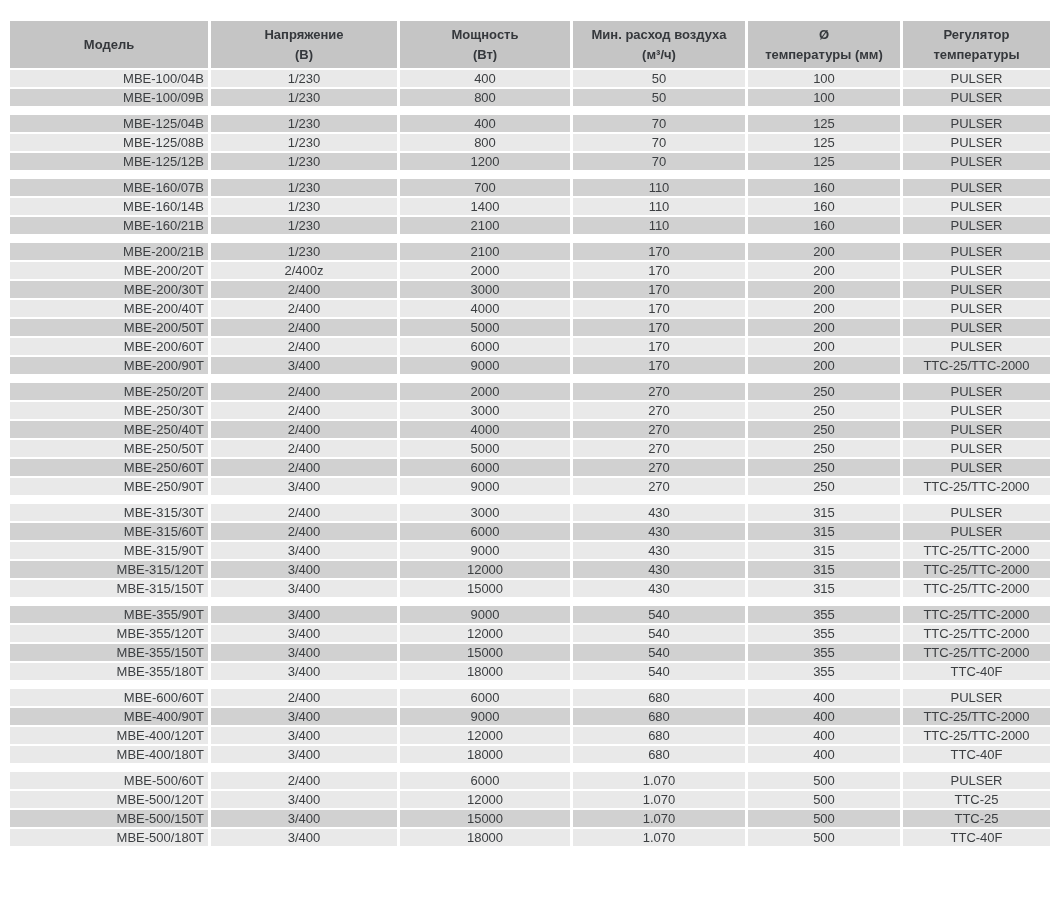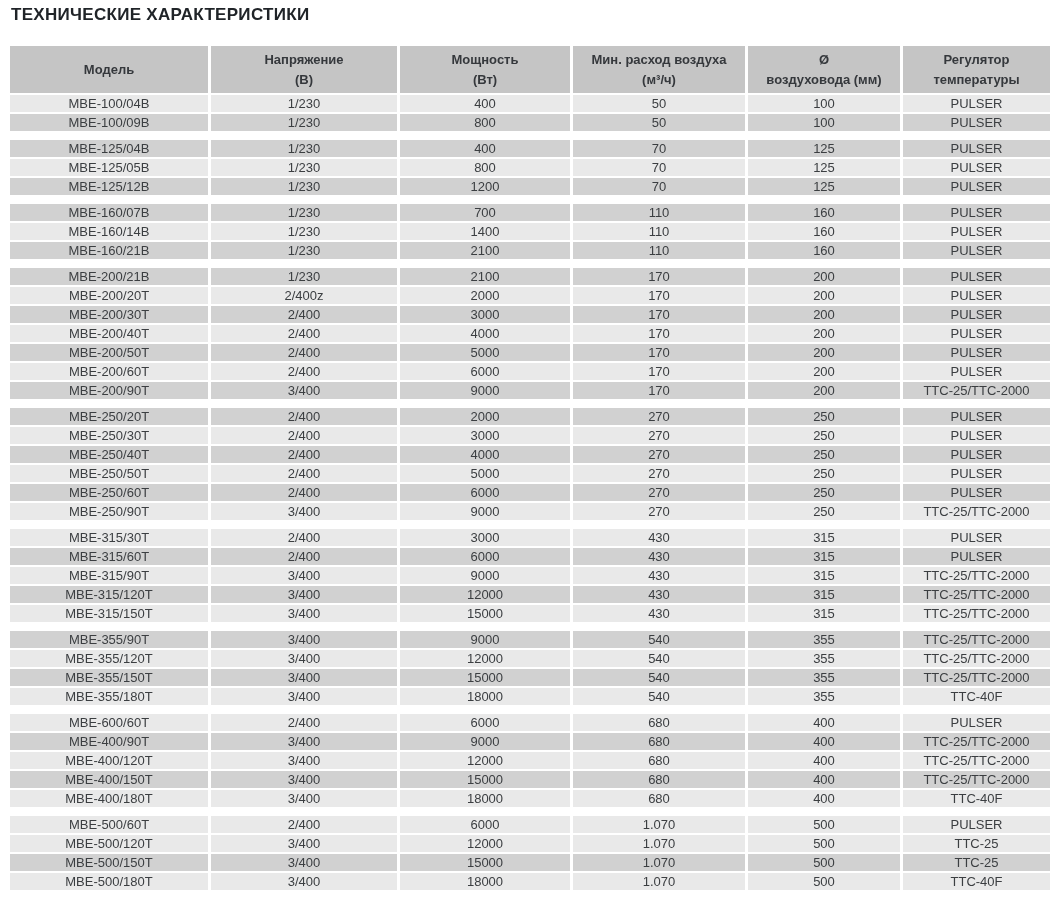--- a/index.html
+++ b/index.html
@@ -48,35 +48,34 @@
   }
   tbody td {
     height: 17px;
     padding: 0 4px;
     font-size: 13px;
     color: #3b3e41;
     text-align: center;
     vertical-align: middle;
   }
   tbody td.cell-model {
-    text-align: center;
+    text-align: right;
   }
   tr.row-light td { background: var(--row-light, #e9e9e9); }
   tr.row-dark  td { background: var(--row-dark,  #d1d1d1); }
   tr.group-sep td {
     background: #ffffff;
     height: 5px;
     padding: 0;
   }
 </style>
 </head>
 <body>
 
 <div class="page">
-  <h1 class="page-title">ТЕХНИЧЕСКИЕ ХАРАКТЕРИСТИКИ</h1>
 
   <table class="specs">
     <colgroup>
       <col style="width:198px">
       <col style="width:186px">
       <col style="width:170px">
       <col style="width:172px">
       <col style="width:152px">
       <col style="width:147px">
     </colgroup>
@@ -92,21 +91,21 @@
           <th>
             <div>Мощность</div>
             <div>(Вт)</div>
           </th>
           <th>
             <div>Мин. расход воздуха</div>
             <div>(м³/ч)</div>
           </th>
           <th>
             <div>Ø</div>
-            <div>воздуховода (мм)</div>
+            <div>температуры (мм)</div>
           </th>
           <th>
             <div>Регулятор</div>
             <div>температуры</div>
           </th>
         </tr>
     </thead>
     <tbody>
         <tr class="row-light">
           <td class="cell-model">MBE-100/04B</td>
@@ -129,21 +128,21 @@
         </tr>
         <tr class="row-dark">
           <td class="cell-model">MBE-125/04B</td>
           <td class="cell-voltage">1/230</td>
           <td class="cell-power">400</td>
           <td class="cell-airflow">70</td>
           <td class="cell-diameter">125</td>
           <td class="cell-regulator">PULSER</td>
         </tr>
         <tr class="row-light">
-          <td class="cell-model">MBE-125/05B</td>
+          <td class="cell-model">MBE-125/08B</td>
           <td class="cell-voltage">1/230</td>
           <td class="cell-power">800</td>
           <td class="cell-airflow">70</td>
           <td class="cell-diameter">125</td>
           <td class="cell-regulator">PULSER</td>
         </tr>
         <tr class="row-dark">
           <td class="cell-model">MBE-125/12B</td>
           <td class="cell-voltage">1/230</td>
           <td class="cell-power">1200</td>
@@ -382,28 +381,20 @@
           <td class="cell-voltage">3/400</td>
           <td class="cell-power">9000</td>
           <td class="cell-airflow">680</td>
           <td class="cell-diameter">400</td>
           <td class="cell-regulator">TTC-25/TTC-2000</td>
         </tr>
         <tr class="row-light">
           <td class="cell-model">MBE-400/120T</td>
           <td class="cell-voltage">3/400</td>
           <td class="cell-power">12000</td>
-          <td class="cell-airflow">680</td>
-          <td class="cell-diameter">400</td>
-          <td class="cell-regulator">TTC-25/TTC-2000</td>
-        </tr>
-        <tr class="row-dark">
-          <td class="cell-model">MBE-400/150T</td>
-          <td class="cell-voltage">3/400</td>
-          <td class="cell-power">15000</td>
           <td class="cell-airflow">680</td>
           <td class="cell-diameter">400</td>
           <td class="cell-regulator">TTC-25/TTC-2000</td>
         </tr>
         <tr class="row-light">
           <td class="cell-model">MBE-400/180T</td>
           <td class="cell-voltage">3/400</td>
           <td class="cell-power">18000</td>
           <td class="cell-airflow">680</td>
           <td class="cell-diameter">400</td>

